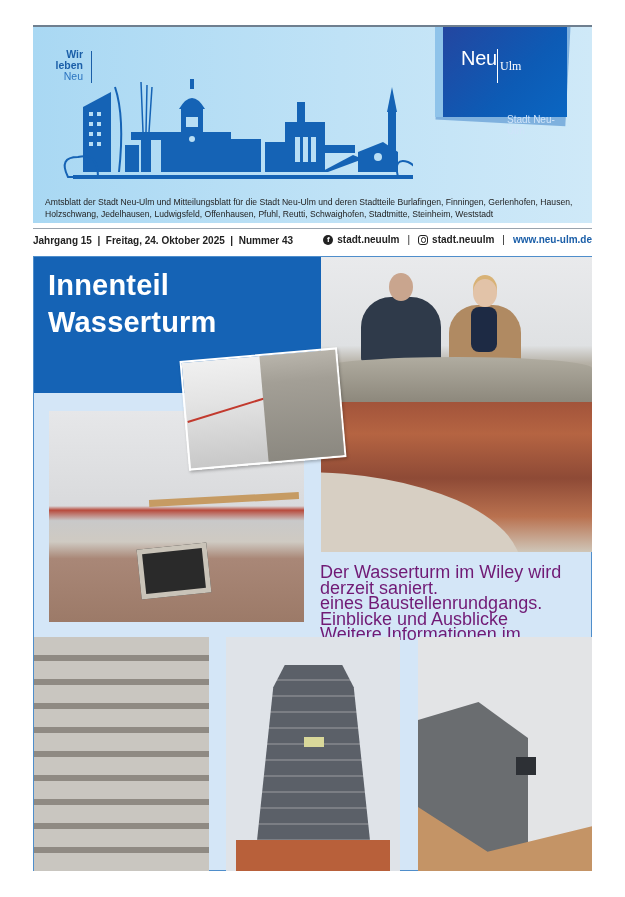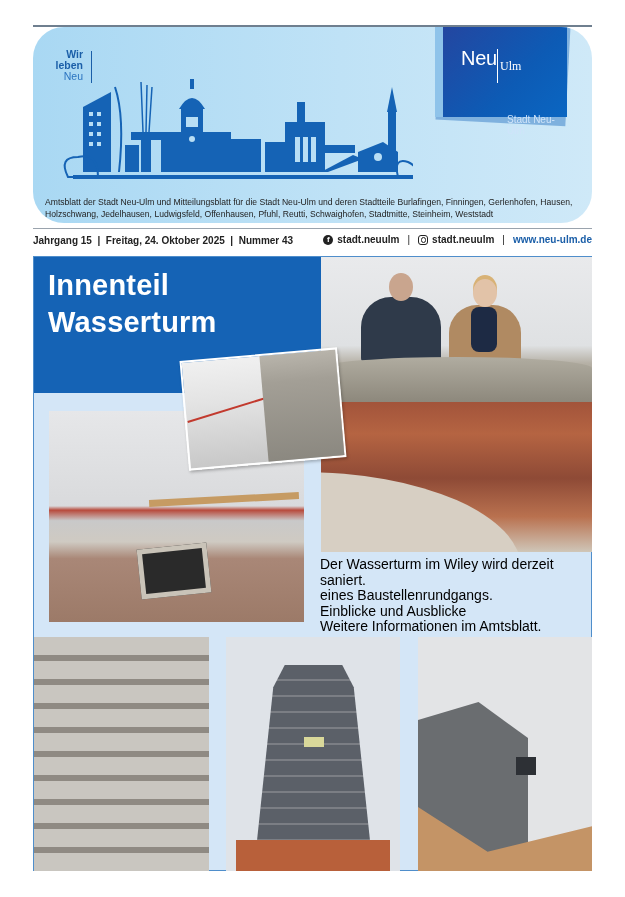--- a/index.html
+++ b/index.html
@@ -5,21 +5,20 @@
   * { box-sizing: border-box; margin: 0; padding: 0; }
   html, body { width: 625px; height: 897px; background: #ffffff; overflow: hidden; }
   body { font-family: "Liberation Sans", sans-serif; position: relative; }
 
   .top-rule { position: absolute; left: 33px; top: 25px; width: 559px; height: 2px; background: #6f7f8f; }
 
   .masthead {
     position: absolute; left: 33px; top: 27px; width: 559px; height: 196px;
     background: linear-gradient(90deg, #a9d8f3 0%, #bfe2f6 55%, #cfe9f8 100%);
     overflow: hidden;
-    border-radius: 31px;
   }
   .slogan { position: absolute; left: 18px; top: 22px; text-align: right; color: #1a5ea8; font-size: 10.5px; line-height: 11px; width: 32px; }
   .slogan .b { font-weight: bold; }
   .slogan .n { font-weight: normal; color: #2b74c0; }
   .slogan-bar { position: absolute; left: 58px; top: 24px; width: 1px; height: 32px; background: #1a5ea8; }
 
   .skyline { position: absolute; left: 20px; top: 50px; width: 360px; height: 115px; }
 
   .logo-shadow { position: absolute; left: 405px; top: -4px; width: 130px; height: 100px; background: #7fb1de; transform: rotate(3deg); }
   .logo-shadow2 { position: absolute; left: 402px; top: -2px; width: 14px; height: 92px; background: #8ec3ea; }
@@ -72,21 +71,21 @@
   .hatch { position: absolute; left: 90px; top: 135px; width: 70px; height: 50px; background: #2a2a2a; border: 5px solid #c9c3b8; transform: rotate(-6deg); }
   .plank { position: absolute; left: 100px; top: 85px; width: 150px; height: 7px; background: #c69b63; transform: rotate(-3deg); }
 
   
   .p-tilt { left: 150px; top: 97px; width: 158px; height: 110px; transform: rotate(-5deg);
     background: linear-gradient(180deg, #f0f0f0 0%, #e3e3e3 40%, #c8c8c8 100%);
     border: 2px solid #fff; box-shadow: 1px 2px 3px rgba(0,0,0,0.25); }
   .tilt-pillar { position: absolute; left: 78px; top: 0; width: 80px; height: 110px; background: linear-gradient(180deg,#b8b4ab 0%,#a39f96 25%,#8a877f 100%); }
   .tilt-rail { position: absolute; left: 0; top: 50px; width: 80px; height: 2px; background: #c23a2e; transform: rotate(-12deg); }
 
-  .caption { position: absolute; left: 286px; top: 300px; font-size: 14px; line-height: 15.5px; color: #000000; }
+  .caption { position: absolute; left: 286px; top: 308px; font-size: 18px; line-height: 15.5px; color: #701a75; }
 
   
   .p-b1 { left: 0; top: 380px; width: 175px; height: 234px;
     background: repeating-linear-gradient(180deg, #c9c6c0 0px, #c9c6c0 18px, #8f8a83 18px, #8f8a83 24px), #bdb8b0; }
   .p-b2 { left: 192px; top: 380px; width: 174px; height: 234px; background: #dfe3e8; }
   .tower { position: absolute; left: 30px; top: 28px; width: 115px; height: 185px;
     background: repeating-linear-gradient(180deg, #5b6068 0px, #5b6068 14px, #7b7e84 14px, #7b7e84 16px);
     clip-path: polygon(25% 0, 75% 0, 85% 12%, 100% 100%, 0 100%, 15% 12%); }
   .tower-base { position: absolute; left: 10px; top: 203px; width: 154px; height: 31px; background: #b8603a; }
   .tower-sign { position: absolute; left: 78px; top: 100px; width: 20px; height: 10px; background: #d9d89a; }

